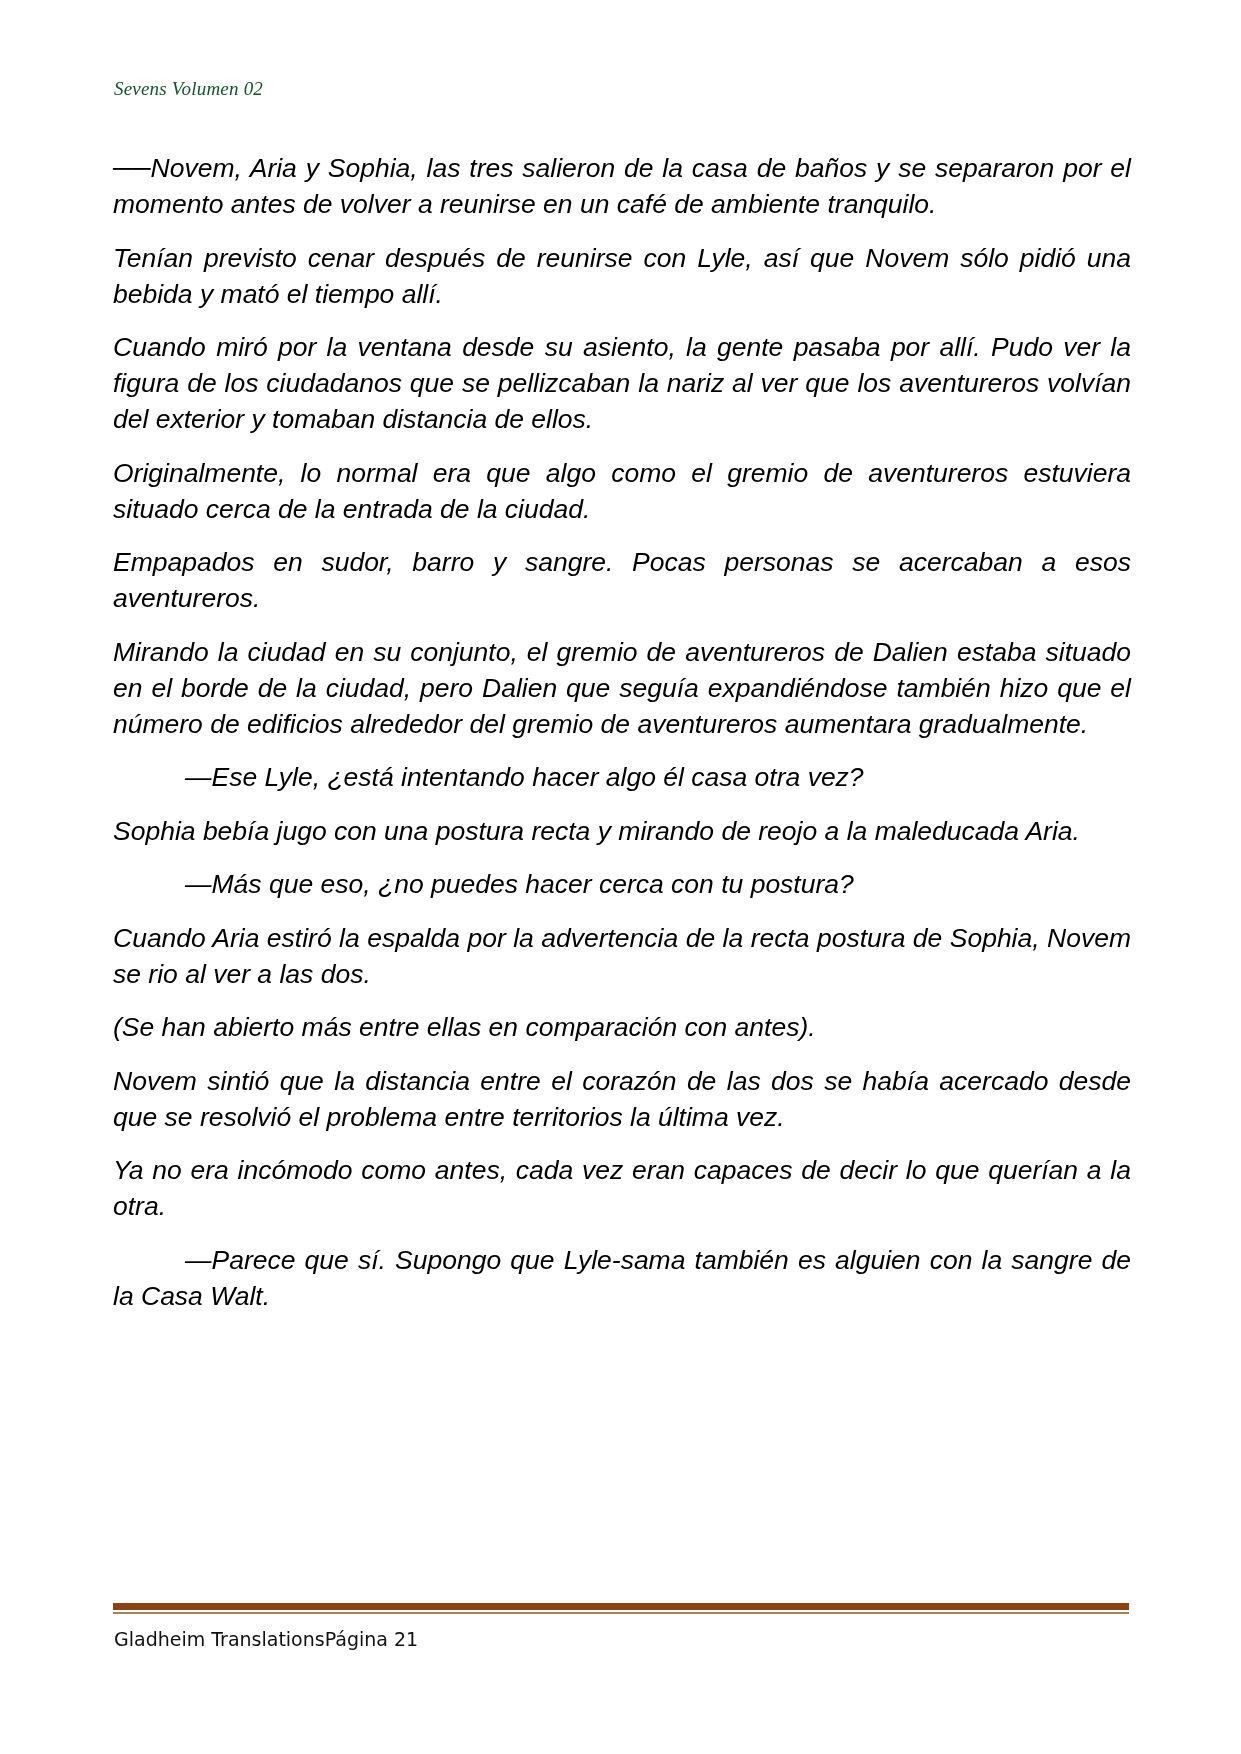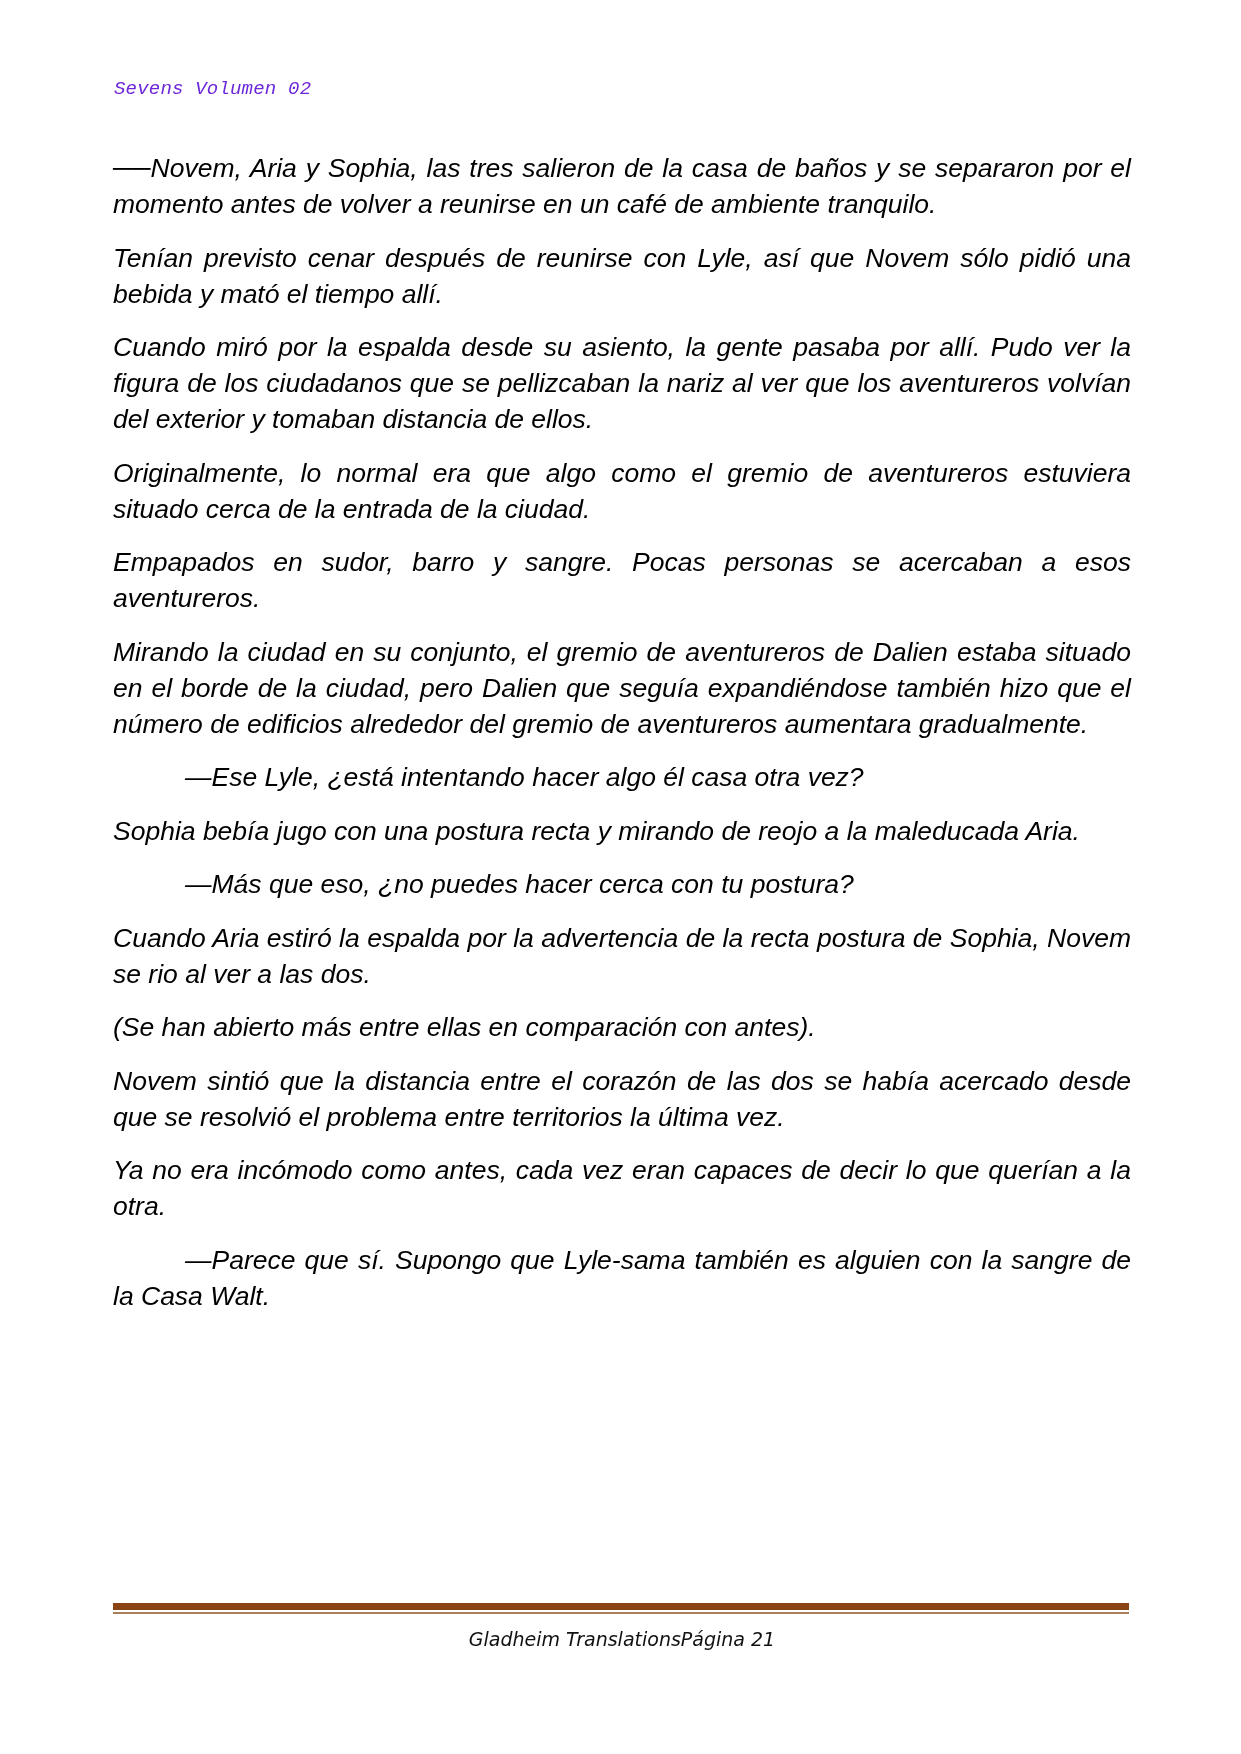--- a/index.html
+++ b/index.html
@@ -1,52 +1,52 @@
 <!DOCTYPE html>
 <html><head>
 <meta charset="utf-8">
 <style>
   html, body { margin:0; padding:0; background:#ffffff; }
   body { width:1241px; height:1754px; position:relative; overflow:hidden; }
   .header {
     position:absolute; left:114px; top:78px;
-    font-family:Liberation Mono, monospace; font-style:italic; font-size:19px;
-    color:#6d28d9; letter-spacing:0.2px;
+    font-family:Liberation Serif, serif; font-style:italic; font-size:19px;
+    color:#14532d; letter-spacing:0.2px;
   }
   .content {
     position:absolute; left:113px; top:150px; width:1018px;
     font-family:"Liberation Sans", sans-serif; font-size:26.5px; line-height:36px;
     color:#000;
     font-style:italic;
   }
   .content p { margin:0 0 17.5px 0; text-align:justify; text-align-last:left; }
   .content p.dialog { text-indent:72px; }
   .rule {
     position:absolute; left:113px; top:1603px; width:1016px; height:7px;
     background:#8a4313;
   }
   .rule2 {
     position:absolute; left:113px; top:1612px; width:1016px; height:2px;
     background:#a8805a;
   }
   .footer {
     position:absolute; top:1628px; left:114px; width:1016px;
-    font-family:"DejaVu Sans", sans-serif; font-style:italic; font-size:19px; color:#111;
-    display:flex; justify-content:center;
+    font-family:"DejaVu Sans", sans-serif; font-size:19px; color:#111;
+    display:flex; justify-content:flex-start;
   }
 </style>
 </head>
 <body>
 
 <div class="header">Sevens Volumen 02</div>
 
 <div class="content">
   <p>──Novem, Aria y Sophia, las tres salieron de la casa de baños y se separaron por el momento antes de volver a reunirse en un café de ambiente tranquilo.</p>
   <p>Tenían previsto cenar después de reunirse con Lyle, así que Novem sólo pidió una bebida y mató el tiempo allí.</p>
-  <p>Cuando miró por la espalda desde su asiento, la gente pasaba por allí. Pudo ver la figura de los ciudadanos que se pellizcaban la nariz al ver que los aventureros volvían del exterior y tomaban distancia de ellos.</p>
+  <p>Cuando miró por la ventana desde su asiento, la gente pasaba por allí. Pudo ver la figura de los ciudadanos que se pellizcaban la nariz al ver que los aventureros volvían del exterior y tomaban distancia de ellos.</p>
   <p>Originalmente, lo normal era que algo como el gremio de aventureros estuviera situado cerca de la entrada de la ciudad.</p>
   <p>Empapados en sudor, barro y sangre. Pocas personas se acercaban a esos aventureros.</p>
   <p>Mirando la ciudad en su conjunto, el gremio de aventureros de Dalien estaba situado en el borde de la ciudad, pero Dalien que seguía expandiéndose también hizo que el número de edificios alrededor del gremio de aventureros aumentara gradualmente.</p>
   <p class="dialog">—Ese Lyle, ¿está intentando hacer algo él casa otra vez?</p>
   <p>Sophia bebía jugo con una postura recta y mirando de reojo a la maleducada Aria.</p>
   <p class="dialog">—Más que eso, ¿no puedes hacer cerca con tu postura?</p>
   <p>Cuando Aria estiró la espalda por la advertencia de la recta postura de Sophia, Novem se rio al ver a las dos.</p>
   <p>(Se han abierto más entre ellas en comparación con antes).</p>
   <p>Novem sintió que la distancia entre el corazón de las dos se había acercado desde que se resolvió el problema entre territorios la última vez.</p>
   <p>Ya no era incómodo como antes, cada vez eran capaces de decir lo que querían a la otra.</p>

